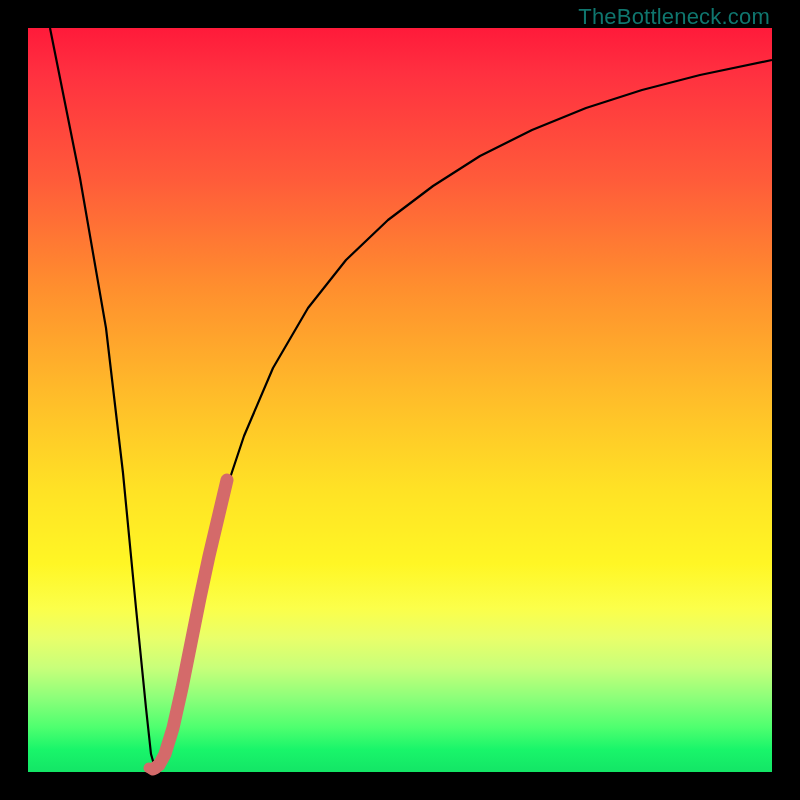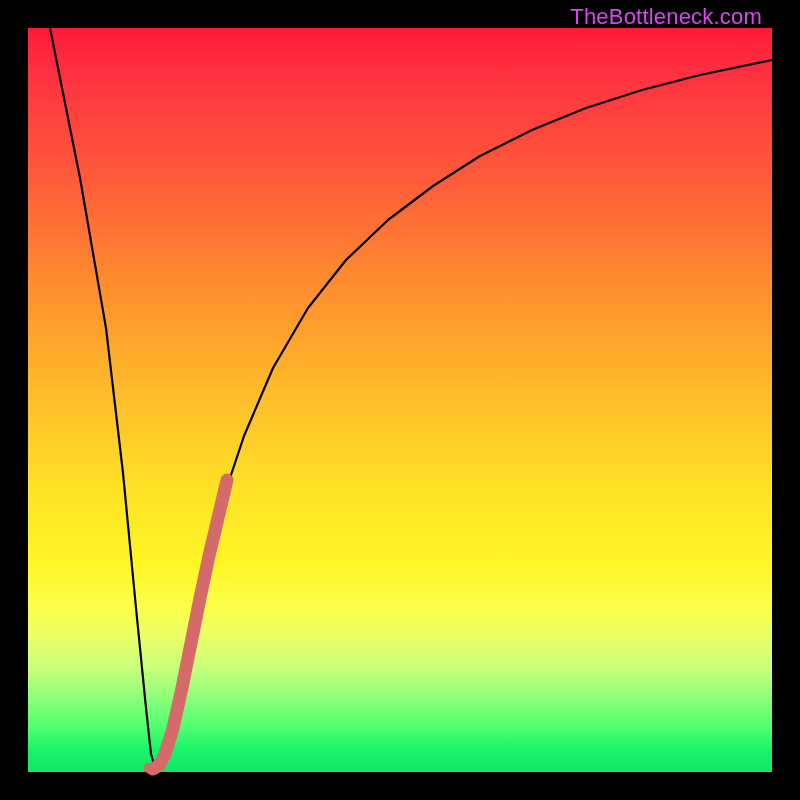--- a/index.html
+++ b/index.html
@@ -38,22 +38,22 @@
       #c8ff7a 86%,
       #8dff7a 90%,
       #4eff6f 94%,
       #19f56a 97%,
       #13e566 100%
     );
   }
   .watermark {
     position: absolute;
     top: 4px;
-    right: 38px;
-    color: #d946ef;
+    right: 30px;
+    color: #0f766e;
     font-size: 22px;
     font-weight: 400;
     letter-spacing: 0.2px;
     user-select: none;
   }
   svg.curves {
     position: absolute;
     left: 0;
     top: 0;
     width: 744px;

